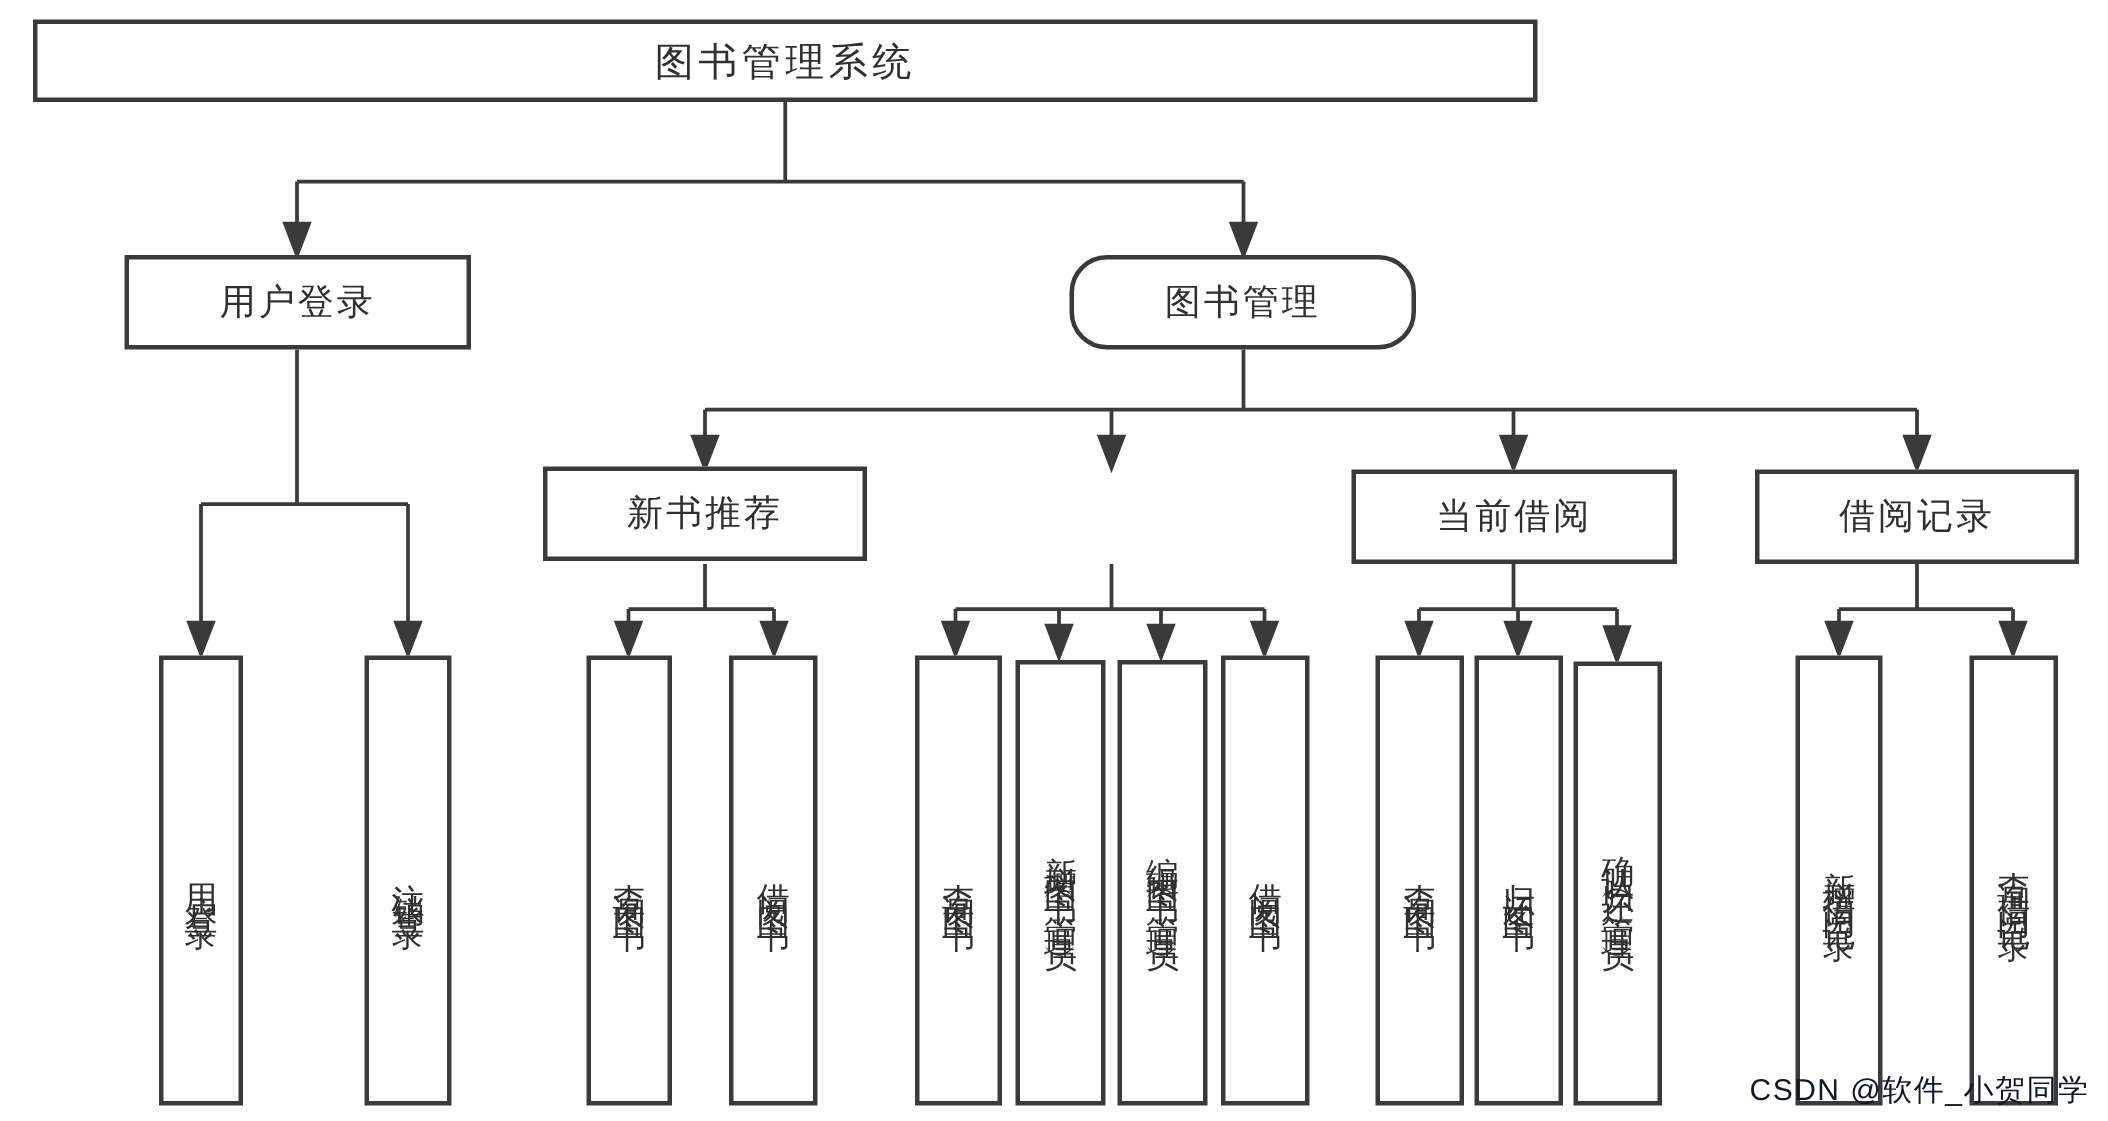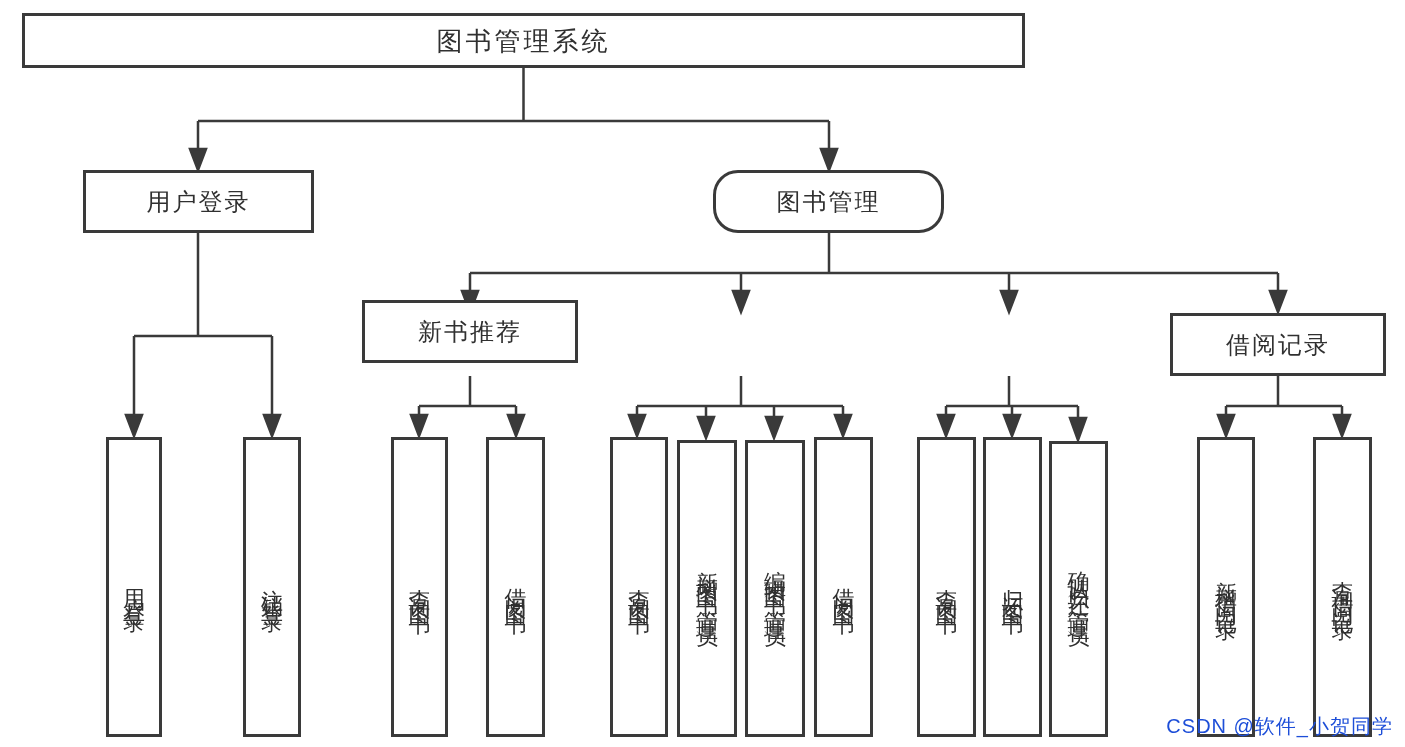--- a/index.html
+++ b/index.html
@@ -27,42 +27,42 @@
   .v-node .vlabel{
     writing-mode:vertical-rl;
     text-orientation:upright;
     letter-spacing:8px;
     line-height:1;
   }
   
   .n-root{left:22px;top:13px;width:1003px;height:55px;}
   .n-user-login{left:83px;top:170px;width:231px;height:63px;}
   .n-book-mgmt{left:713px;top:170px;width:231px;height:63px;border-radius:25px;}
-  .n-new-book-rec{left:362px;top:300px;width:216px;height:63px;}
+  .n-new-book-rec{left:362px;top:311px;width:216px;height:63px;}
   .n-book-borrow{left:632px;top:313px;width:215px;height:63px;}
   .n-current-borrow{left:901px;top:313px;width:217px;height:63px;}
   .n-borrow-records{left:1170px;top:313px;width:216px;height:63px;}
   .n-ul1{left:106px;top:437px;width:56px;height:300px;}
   .n-ul2{left:243px;top:437px;width:58px;height:300px;}
   .n-nb1{left:391px;top:437px;width:57px;height:300px;}
   .n-nb2{left:486px;top:437px;width:59px;height:300px;}
   .n-bb1{left:610px;top:437px;width:58px;height:300px;}
   .n-bb2{left:677px;top:440px;width:60px;height:297px;}
   .n-bb3{left:745px;top:440px;width:60px;height:297px;}
   .n-bb4{left:814px;top:437px;width:59px;height:300px;}
   .n-cb1{left:917px;top:437px;width:59px;height:300px;}
   .n-cb2{left:983px;top:437px;width:59px;height:300px;}
   .n-cb3{left:1049px;top:441px;width:59px;height:296px;}
   .n-br1{left:1197px;top:437px;width:58px;height:300px;}
   .n-br2{left:1313px;top:437px;width:59px;height:300px;}
   #watermark{
     position:absolute;
     right:12px;bottom:7px;
     font-size:20px;
-    color:#1d4ed8;
+    color:#0f172a;
     letter-spacing:1px;
     white-space:nowrap;
   }
 </style>
 </head>
 <body>
 
 <div id="canvas">
 
   <svg id="wires" viewBox="0 0 1405 747" xmlns="http://www.w3.org/2000/svg">
@@ -124,20 +124,23 @@
   <div class="node h-node n-user-login">
     <span>用户登录</span>
   </div>
   <div class="node h-node n-book-mgmt">
     <span>图书管理</span>
   </div>
 
   <div class="node h-node n-new-book-rec">
     <span>新书推荐</span>
   </div>
+  <div class="node h-node n-current-borrow">
+    <span>当前借阅</span>
+  </div>
   <div class="node h-node n-borrow-records">
     <span>借阅记录</span>
   </div>
 
   <div class="node v-node n-ul1">
     <span class="vlabel">用户登录</span>
   </div>
   <div class="node v-node n-ul2">
     <span class="vlabel">注销登录</span>
   </div>

